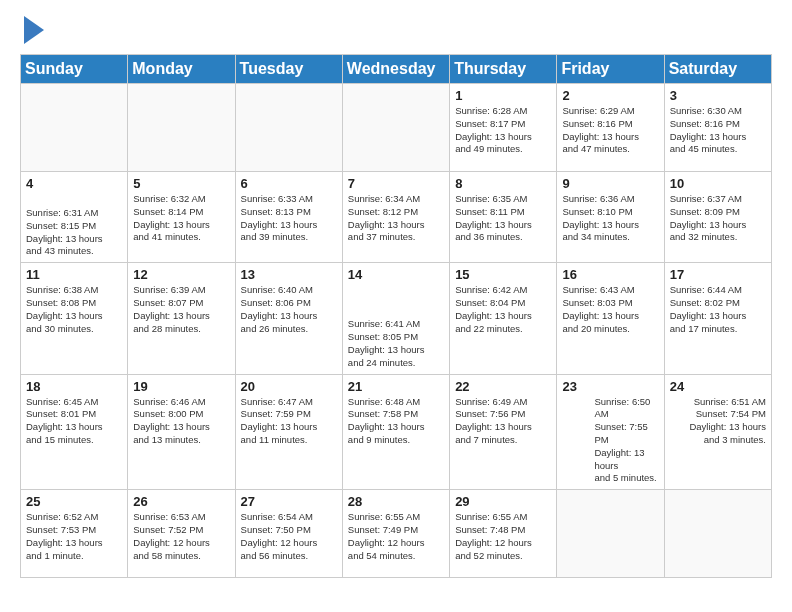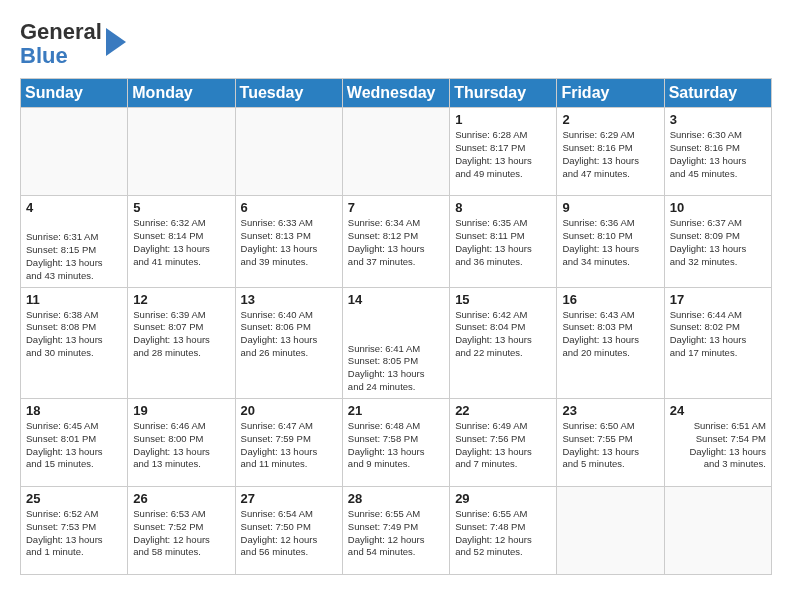--- a/index.html
+++ b/index.html
@@ -84,26 +84,20 @@
     }
     .empty-cell {
       background: #f9f9f9;
     }
   </style>
 </head>
 <body>
 
 <div class="header-section">
   <div class="logo">
-    <div>
-      <div class="logo-text">
-        <span class="general">General</span><br>
-        <span class="blue">Blue</span>
-      </div>
-    </div>
     <div class="logo-arrow"></div>
   </div>
   <div class="title-area">
     <div class="month-title"></div>
     <div class="location-title"></div>
   </div>
 </div>
 
 <table>
   <thead>
@@ -278,21 +272,21 @@
         </td>
         <td>
           <span class="day-num">22</span>
           <div class="day-info" style="white-space: pre-line;">Sunrise: 6:49 AM
 Sunset: 7:56 PM
 Daylight: 13 hours
 and 7 minutes.</div>
         </td>
         <td>
           <span class="day-num">23</span>
-          <div class="day-info" style="white-space: pre-line;">Sunrise: 6:50 AM
+          <div class="day-info" style="white-space: pre-line; margin-left: 32px;">Sunrise: 6:50 AM
 Sunset: 7:55 PM
 Daylight: 13 hours
 and 5 minutes.</div>
         </td>
         <td>
           <span class="day-num">24</span>
           <div class="day-info" style="white-space: pre-line; text-align: right;">Sunrise: 6:51 AM
 Sunset: 7:54 PM
 Daylight: 13 hours
 and 3 minutes.</div>

